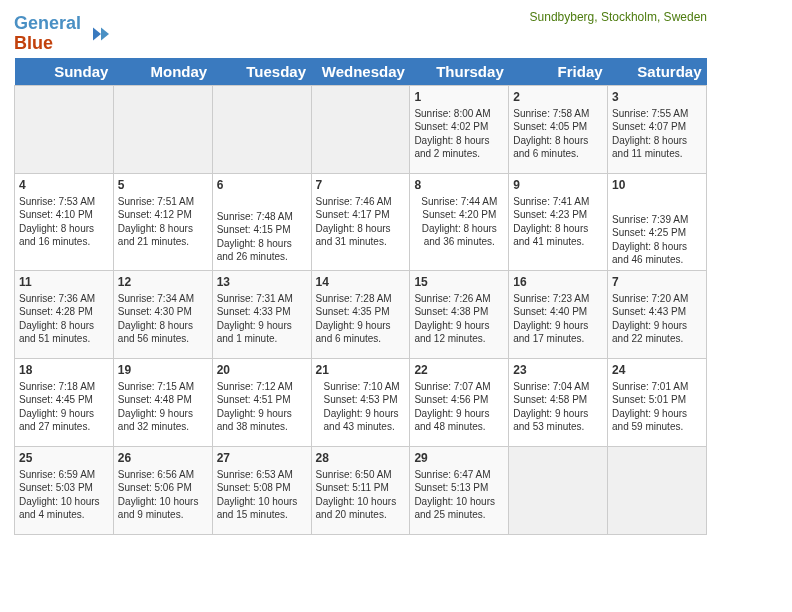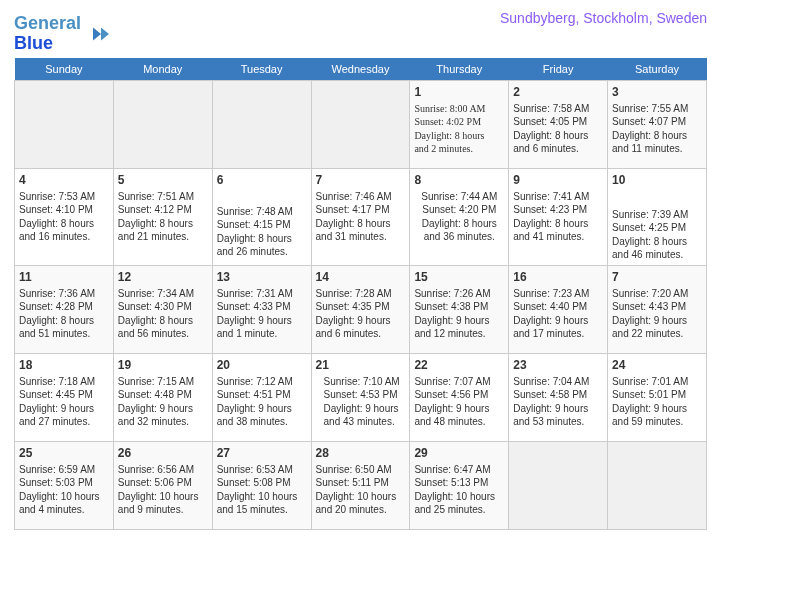--- a/index.html
+++ b/index.html
@@ -42,36 +42,36 @@
     .title-block {
       text-align: right;
     }
     .month-title {
       font-size: 32px;
       font-weight: bold;
       color: #333;
       line-height: 1.1;
     }
     .subtitle {
-      font-size: 14px;
-      color: #8b5cf6;
+      font-size: 12px;
+      color: #4d7c0f;
     }
     table {
       width: 100%;
       border-collapse: collapse;
       table-layout: fixed;
       font-size: 10.5px;
     }
     thead th {
       background-color: #3a7abf;
       color: white;
-      text-align: center;
+      text-align: right;
       padding: 5px 5px;
-      font-size: 11px;
-      font-weight: normal;
+      font-size: 15px;
+      font-weight: bold;
     }
     tbody td {
       border: 1px solid #ccc;
       vertical-align: top;
       padding: 3px 4px;
       height: 88px;
       color: #333;
       line-height: 1.35;
     }
     tbody tr:nth-child(odd) td {
@@ -97,21 +97,21 @@
 </head>
 <body>
 
 <div class="container">
   <div class="header-top">
     <div class="logo">
       <div>
         <div style="display:flex;align-items:center;gap:2px;">
           <div class="logo-text">
             <span>General</span><br>
-            <span style="color:#1d4ed8;">Blue</span>
+            <span style="color:#c2410c;">Blue</span>
           </div>
           <svg class="logo-icon" viewBox="0 0 30 24" fill="none" xmlns="http://www.w3.org/2000/svg">
             <path d="M20 4 L30 12 L20 20 L20 4Z" fill="#4a90c4"></path>
             <path d="M10 4 L20 12 L10 20 L10 4Z" fill="#3a7abf"></path>
           </svg>
         </div>
       </div>
     </div>
     <div class="title-block">
       <div class="subtitle">Sundbyberg, Stockholm, Sweden</div>
@@ -131,21 +131,21 @@
       </tr>
     </thead>
     <tbody id="calendar-body">
     <tr>
           <td class="empty"></td>
           <td class="empty"></td>
           <td class="empty"></td>
           <td class="empty"></td>
           <td>
             <span class="day-num">1</span>
-            <div class="cell-content" style="white-space: pre-line; font-family: Liberation Serif, serif;">Sunrise: 8:00 AM
+            <div class="cell-content" style="white-space: pre-line;">Sunrise: 8:00 AM
 Sunset: 4:02 PM
 Daylight: 8 hours
 and 2 minutes.</div>
           </td>
           <td>
             <span class="day-num">2</span>
             <div class="cell-content" style="white-space: pre-line;">Sunrise: 7:58 AM
 Sunset: 4:05 PM
 Daylight: 8 hours
 and 6 minutes.</div>

